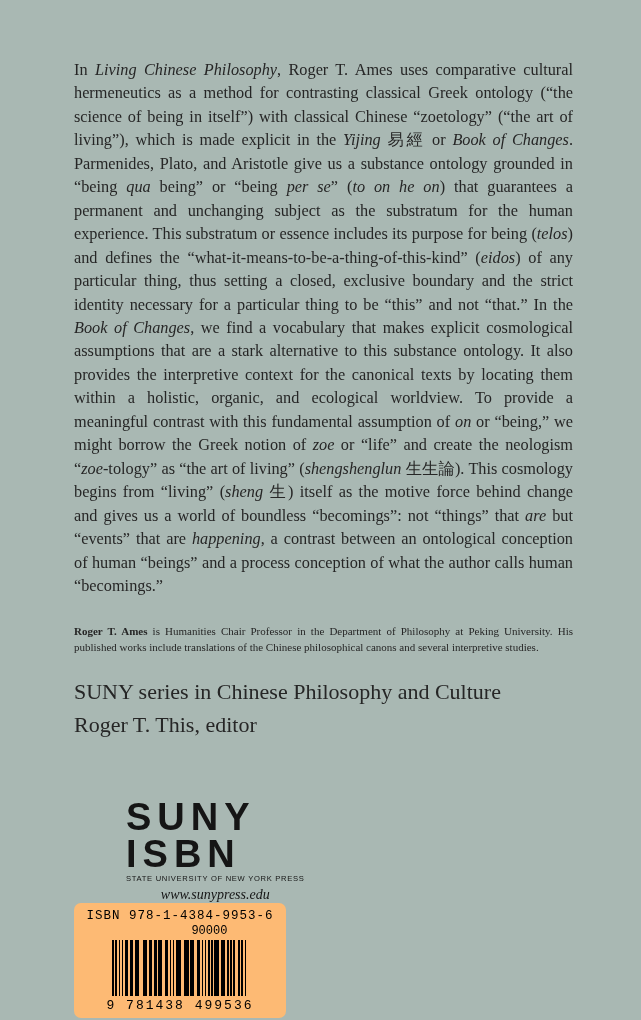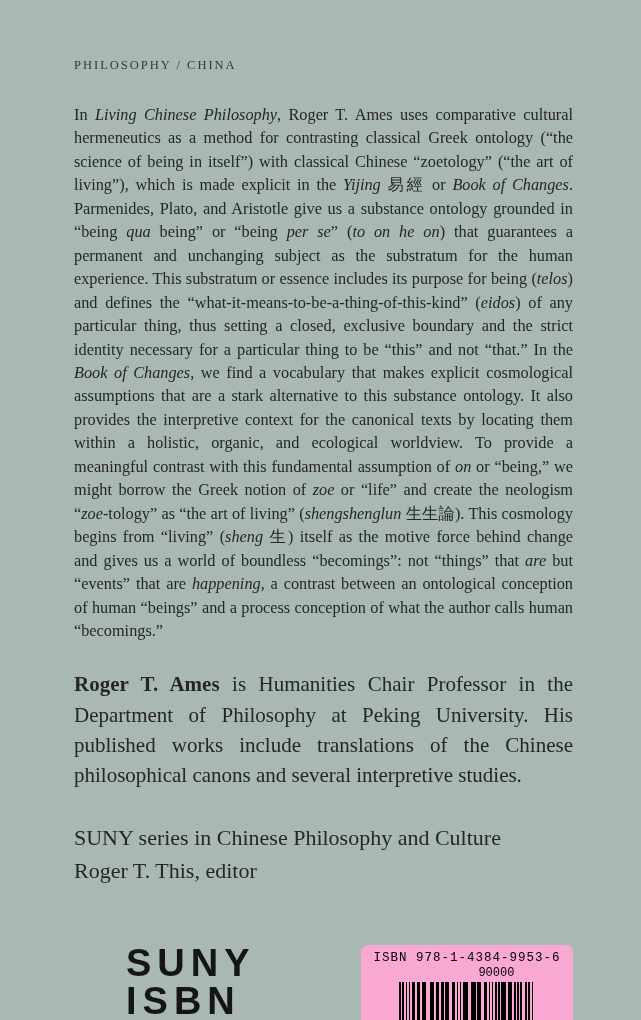--- a/index.html
+++ b/index.html
@@ -21,34 +21,35 @@
     margin-bottom: 30px;
     color: #333a38;
   }
   .description {
     font-size: 16.3px;
     line-height: 1.44;
     text-align: justify;
     margin-bottom: 27px;
   }
   .bio {
-    font-size: 21px;
+    font-size: 11px;
     line-height: 1.44;
     text-align: justify;
-    margin-bottom: 31px;
+    margin-bottom: 19px;
   }
   .series {
     font-size: 22px;
     line-height: 1.5;
     margin-bottom: 58px;
   }
   .footer {
     display: flex;
     justify-content: space-between;
     align-items: flex-start;
+    flex-direction: column;
   }
   .logo {
     margin-left: 52px;
     color: #151515;
     text-align: left;
   }
   .logo-suny, .logo-press {
     font-family: "Liberation Sans", "DejaVu Sans", sans-serif;
     font-weight: 700;
     font-size: 38px;
@@ -62,21 +63,21 @@
     white-space: nowrap;
   }
   .logo-site {
     font-style: italic;
     font-size: 14px;
     margin-top: 4px;
     text-align: center;
   }
   .barcode {
     width: 212px;
-    background: #f9a8d4;
+    background: #fdba74;
     padding: 6px 8px 5px 8px;
     text-align: center;
     font-family: "Liberation Mono", "DejaVu Sans Mono", monospace;
     color: #000;
     border-radius: 7px;
   }
   .barcode .isbn {
     font-size: 12.5px;
     letter-spacing: 1px;
     white-space: nowrap;
@@ -100,21 +101,20 @@
     letter-spacing: 2px;
     margin-top: 2px;
     white-space: nowrap;
   }
 </style>
 </head>
 <body style="background: rgb(169, 184, 179); color: rgb(38, 38, 38);">
 
 <div class="page">
 
-  <div class="category">PHILOSOPHY / CHINA</div>
 
   <p class="description"><span>In </span><span style="font-style: italic;">Living Chinese Philosophy</span><span>, Roger T. Ames uses comparative cultural hermeneutics as a method for contrasting classical Greek ontology (“the science of being in itself”) with classical Chinese “zoetology” (“the art of living”), which is made explicit in the </span><span style="font-style: italic;">Yijing</span><span> 易經 or </span><span style="font-style: italic;">Book of Changes</span><span>. Parmenides, Plato, and Aristotle give us a substance ontology grounded in “being </span><span style="font-style: italic;">qua</span><span> being” or “being </span><span style="font-style: italic;">per se</span><span>” (</span><span style="font-style: italic;">to on he on</span><span>) that guarantees a permanent and unchanging subject as the substratum for the human experience. This substratum or essence includes its purpose for being (</span><span style="font-style: italic;">telos</span><span>) and defines the “what-it-means-to-be-a-thing-of-this-kind” (</span><span style="font-style: italic;">eidos</span><span>) of any particular thing, thus setting a closed, exclusive boundary and the strict identity necessary for a particular thing to be “this” and not “that.” In the </span><span style="font-style: italic;">Book of Changes</span><span>, we find a vocabulary that makes explicit cosmological assumptions that are a stark alternative to this substance ontology. It also provides the interpretive context for the canonical texts by locating them within a holistic, organic, and ecological worldview. To provide a meaningful contrast with this fundamental assumption of </span><span style="font-style: italic;">on</span><span> or “being,” we might borrow the Greek notion of </span><span style="font-style: italic;">zoe</span><span> or “life” and create the neologism “</span><span style="font-style: italic;">zoe</span><span>-tology” as “the art of living” (</span><span style="font-style: italic;">shengshenglun</span><span> 生生論). This cosmology begins from “living” (</span><span style="font-style: italic;">sheng</span><span> 生) itself as the motive force behind change and gives us a world of boundless “becomings”: not “things” that </span><span style="font-style: italic;">are</span><span> but “events” that are </span><span style="font-style: italic;">happening</span><span>, a contrast between an ontological conception of human “beings” and a process conception of what the author calls human “becomings.”</span></p>
 
   <p class="bio"><span style="font-weight: bold;">Roger T. Ames</span><span> is Humanities Chair Professor in the Department of Philosophy at Peking University. His published works include translations of the Chinese philosophical canons and several interpretive studies.</span></p>
 
   <div class="series">
     <div>SUNY series in Chinese Philosophy and Culture</div>
     <div>Roger T. This, editor</div>
   </div>
 

